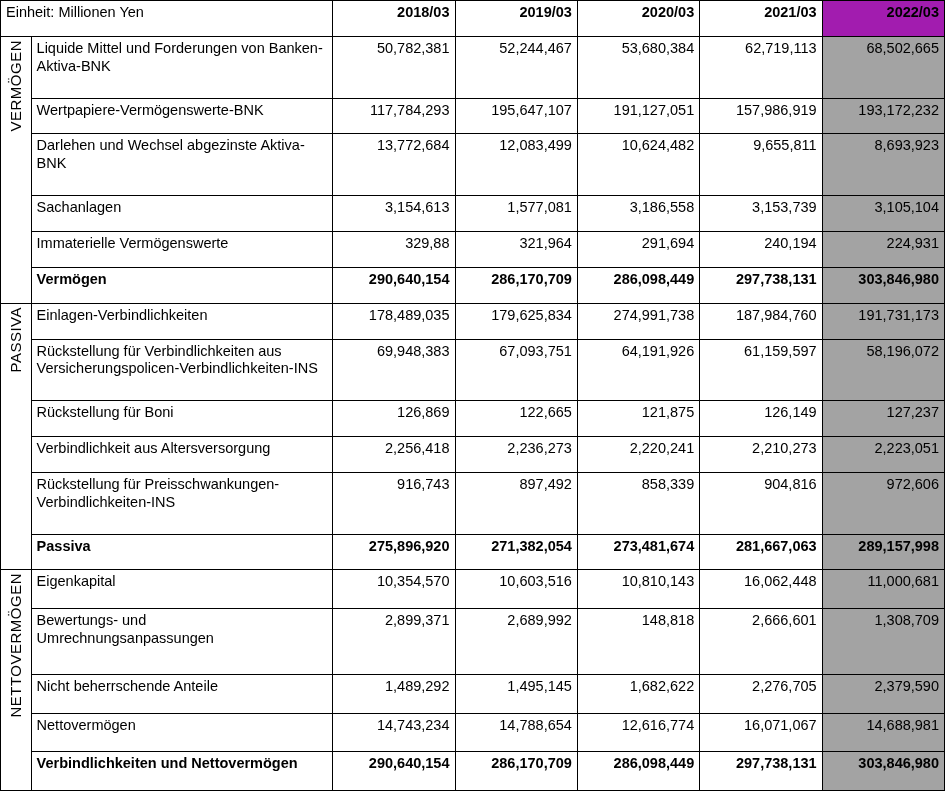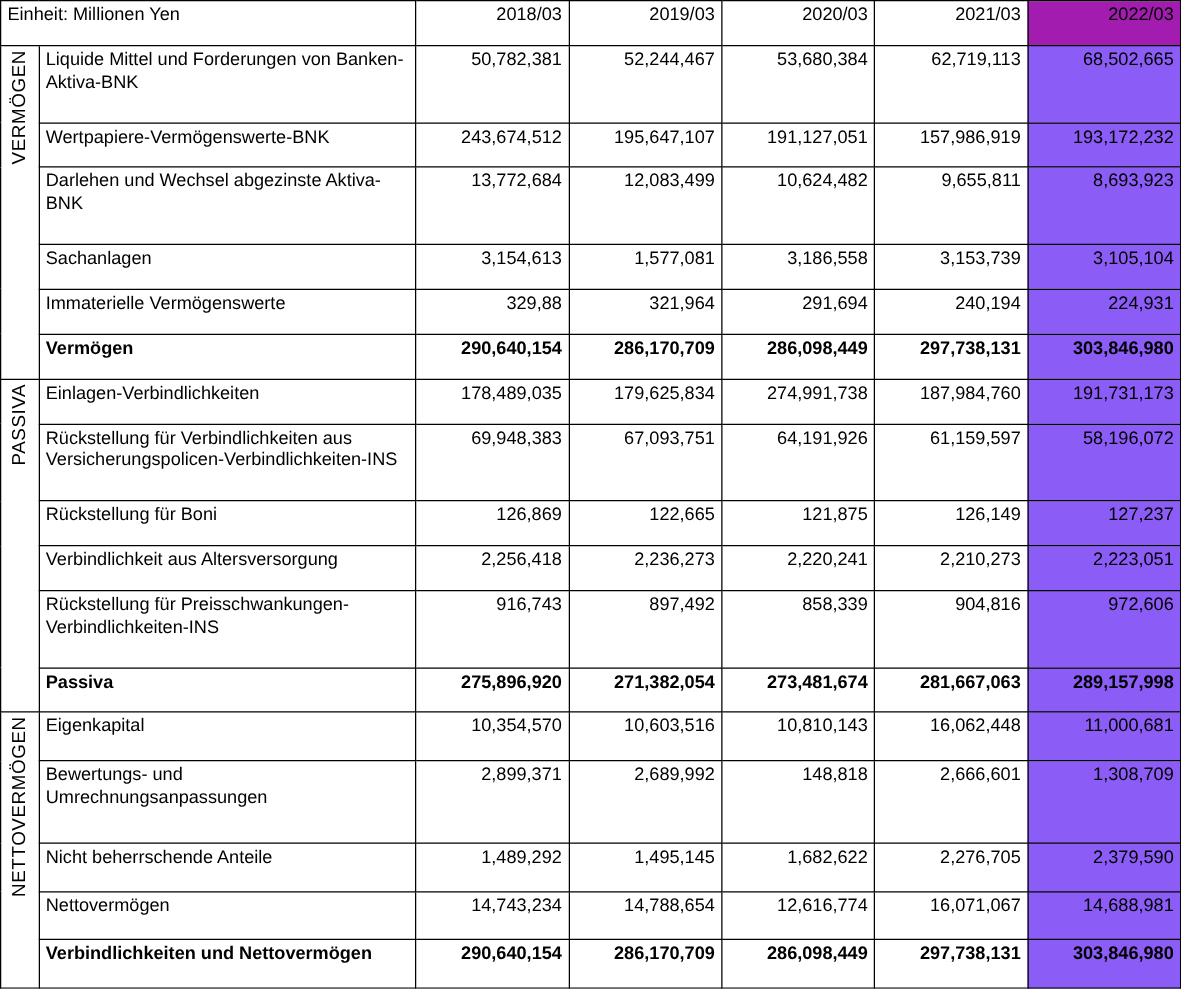--- a/index.html
+++ b/index.html
@@ -53,35 +53,35 @@
     margin: 0 auto;
   }
   .hdr-unit {
     vertical-align: top;
     text-align: left;
     font-size: 14.5px;
     line-height: 1.3;
   }
   .hdr-year {
     text-align: right;
-    font-weight: normal;
+    font-weight: bold;
     vertical-align: top;
   }
   .hdr-highlight {
     background: #a21caf;
   }
   .label {
     text-align: left;
   }
   .num {
     text-align: right;
     white-space: nowrap;
   }
   .highlight {
-    background: #8b5cf6;
+    background: #a3a3a3;
   }
   .total {
     font-weight: bold;
   }
   
   td.rot { border-top: 1px solid #000; border-bottom: 1px solid #000; }
 </style>
 </head>
 <body>
 
@@ -111,21 +111,21 @@
           </td>
           <td class="label">Liquide Mittel und Forderungen von Banken-Aktiva-BNK</td>
           <td class="num">50,782,381</td>
           <td class="num">52,244,467</td>
           <td class="num">53,680,384</td>
           <td class="num">62,719,113</td>
           <td class="num highlight">68,502,665</td>
         </tr>
         <tr>
           <td class="label">Wertpapiere-Vermögenswerte-BNK</td>
-          <td class="num">243,674,512</td>
+          <td class="num">117,784,293</td>
           <td class="num">195,647,107</td>
           <td class="num">191,127,051</td>
           <td class="num">157,986,919</td>
           <td class="num highlight">193,172,232</td>
         </tr>
         <tr>
           <td class="label">Darlehen und Wechsel abgezinste Aktiva-BNK</td>
           <td class="num">13,772,684</td>
           <td class="num">12,083,499</td>
           <td class="num">10,624,482</td>

